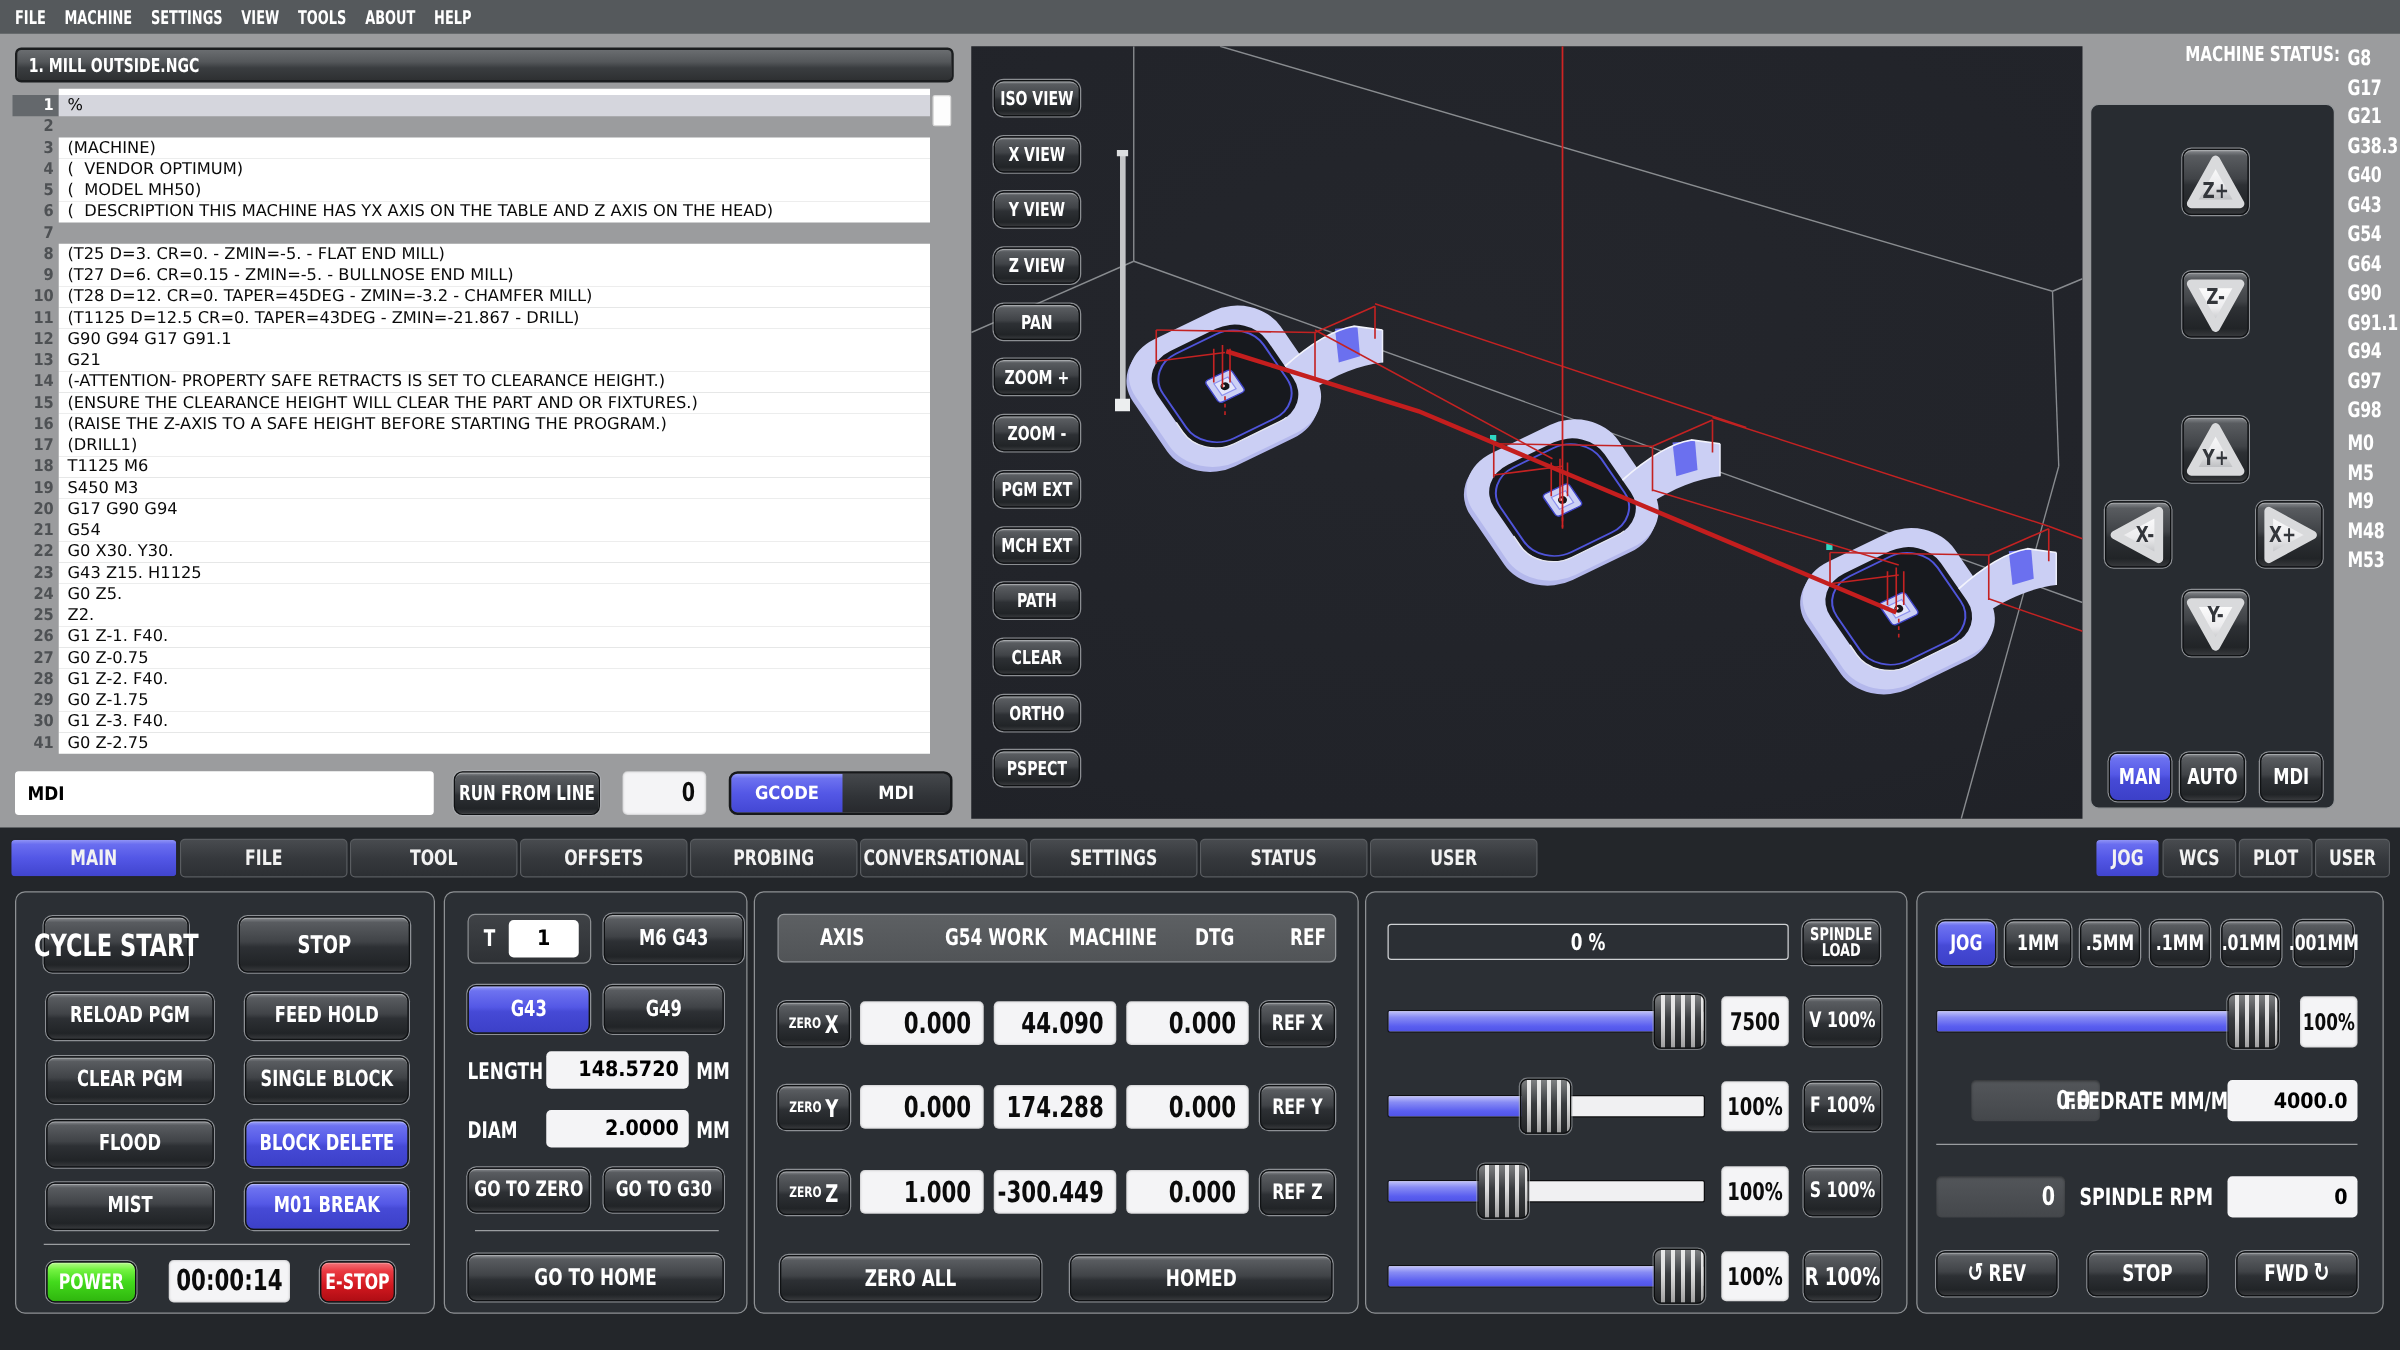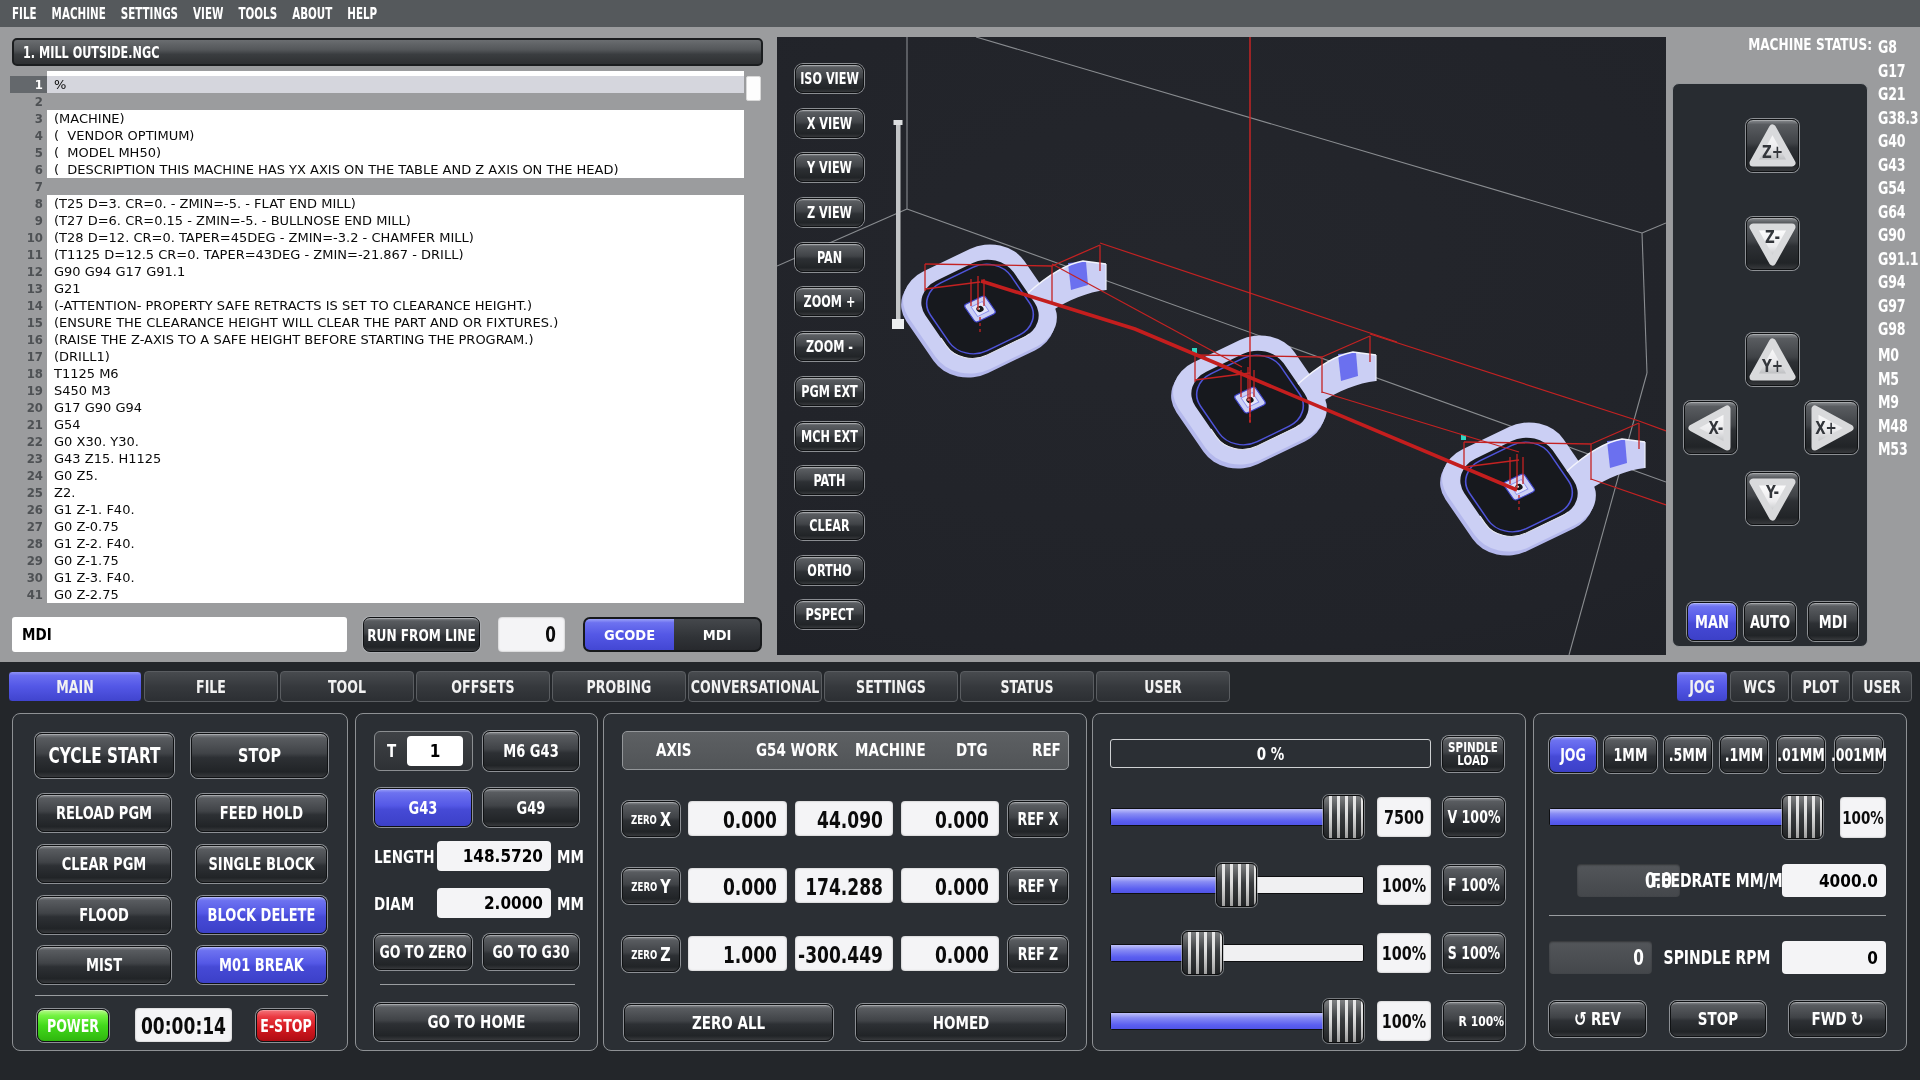--- a/index.html
+++ b/index.html
@@ -438,21 +438,21 @@
 <div class="tab" style="left:1730px;width:59px;">
     <span>WCS</span>
   </div>
 <div class="tab" style="left:1791px;width:59px;">
     <span>PLOT</span>
   </div>
 <div class="tab" style="left:1852px;width:60px;">
     <span>USER</span>
   </div>
 <div class="panel" style="left:12px;width:336px;"></div>
-<div class="abs btn" style="left:35px;top:733px;width:139px;height:45px;font-size:17px;">
+<div class="abs btn" style="left:35px;top:733px;width:116px;height:45px;font-size:20px;">
     <span>CYCLE START</span>
   </div>
 <div class="abs btn" style="left:191px;top:733px;width:137px;height:45px;font-size:16px;">
     <span>STOP</span>
   </div>
 <div class="abs btn" style="left:37px;top:794px;width:134px;height:38px;font-size:14.5px;">
     <span>RELOAD PGM</span>
   </div>
 <div class="abs btn" style="left:196px;top:794px;width:131px;height:38px;font-size:14.5px;">
     <span>FEED HOLD</span>
@@ -483,21 +483,21 @@
     <span>00:00:14</span>
   </div>
 <div class="abs btn red" style="left:256px;top:1009px;width:60px;height:33px;font-size:14px;">
     <span>E-STOP</span>
   </div>
 <div class="panel" style="left:355px;width:243px;"></div>
 <div class="abs" style="left:374px;top:731px;width:99px;height:40px;border:1px solid #8b8e91;border-radius:6px;background:linear-gradient(180deg,#3f4246,#2e3135);display:flex;align-items:center;">
   <span class="txt" style="font-size:15px;margin-left:12px;">T</span>
   <input style="position: absolute; left: 32px; top: 4px; width: 56px; height: 30px; background: rgb(255, 255, 255); border: none; border-radius: 4px; text-align: center; font-size: 17px; color: rgb(0, 0, 0);" value="1">
 </div>
-<div class="abs btn" style="left:483px;top:731px;width:96px;height:40px;font-size:14.5px;">
+<div class="abs btn" style="left:483px;top:731px;width:112px;height:40px;font-size:14.5px;">
     <span>M6 G43</span>
   </div>
 <div class="abs btn blue" style="left:374px;top:788px;width:98px;height:39px;font-size:14.5px;">
     <span>G43</span>
   </div>
 <div class="abs btn" style="left:483px;top:788px;width:96px;height:39px;font-size:14.5px;">
     <span>G49</span>
   </div>
 <div class="abs txt" style="left:374px;top:848px;font-size:15px;">LENGTH</div>
 <input class="abs" style="left: 437px; top: 841px; width: 114px; height: 30px; background: rgb(244, 244, 246); border: none; border-radius: 4px; text-align: right; padding-right: 8px; font-size: 17px; color: rgb(0, 0, 0);" value="148.5720">
@@ -614,21 +614,21 @@
 <div class="abs btn" style="left:1443px;top:933px;width:62px;height:40px;font-size:14px;">
     <span>S 100%</span>
   </div>
 <div class="track" style="left:1110px;top:1012px;width:254px;">
     <div class="fill" style="width:221px;"></div>
   </div>
 <div class="handle" style="left:1323px;top:999px;"></div>
 <div class="abs wf" style="left:1377px;top:1001px;width:54px;height:40px;font-size:16px;justify-content:center;">
     <span>100%</span>
   </div>
-<div class="abs btn" style="left:1443px;top:1001px;width:62px;height:40px;font-size:12px;justify-content:flex-end;">
+<div class="abs btn" style="left:1443px;top:1001px;width:62px;height:40px;font-size:16px;">
     <span>R 100%</span>
   </div>
 <div class="panel" style="left:1533px;width:374px;"></div>
 <div class="abs btn blue" style="left:1549px;top:736px;width:48px;height:37px;font-size:14px;">
     <span>JOG</span>
   </div>
 <div class="abs btn" style="left:1604px;top:736px;width:53px;height:37px;font-size:14px;">
     <span>1MM</span>
   </div>
 <div class="abs btn" style="left:1664px;top:736px;width:48px;height:37px;font-size:14px;">

